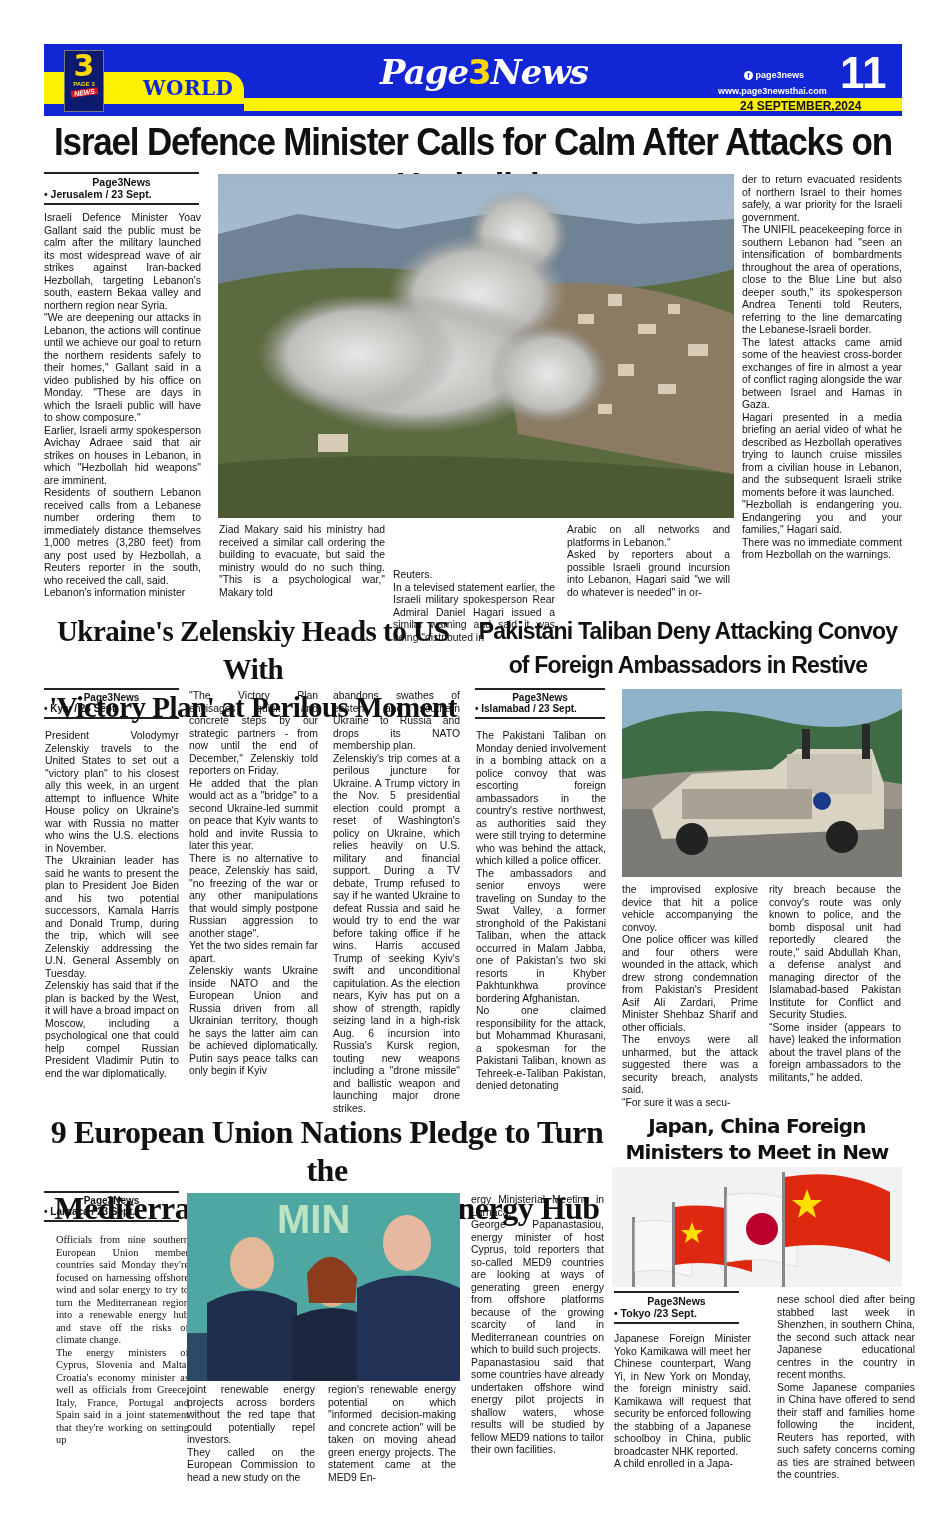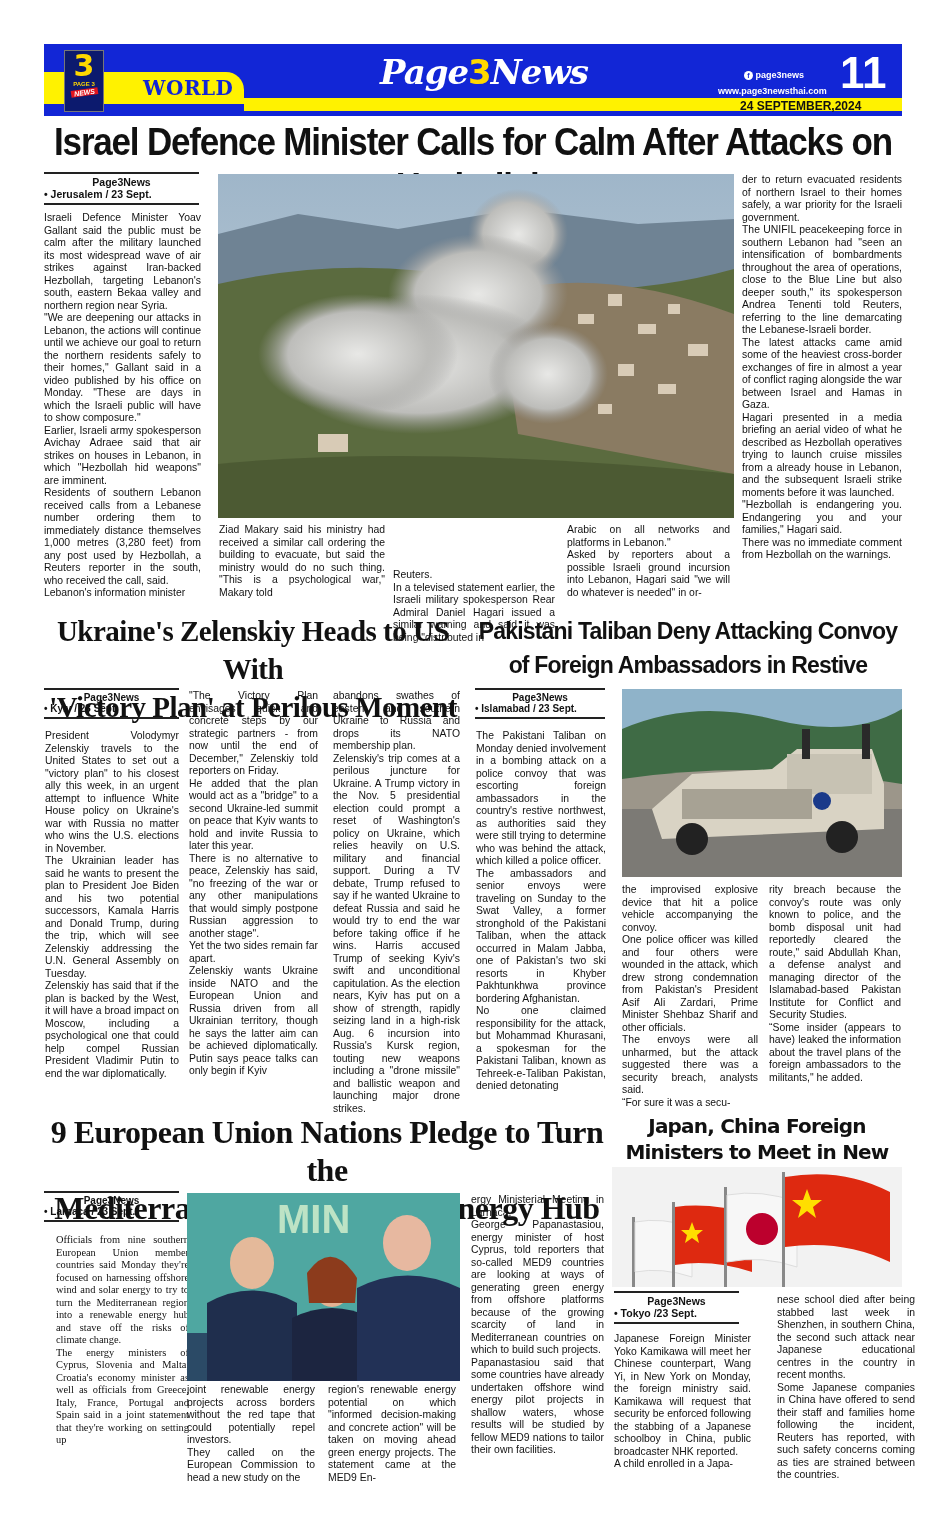--- a/index.html
+++ b/index.html
@@ -120,21 +120,21 @@
   <p>In a televised statement earlier, the Israeli military spokesperson Rear Admiral Daniel Hagari issued a similar warning and said it was being "distributed in</p>
 </div>
 <div class="abs col" style="left:567px;top:524px;width:163px;">
   <p>Arabic on all networks and platforms in Lebanon."</p>
   <p>Asked by reporters about a possible Israeli ground incursion into Lebanon, Hagari said "we will do whatever is needed" in or-</p>
 </div>
 <div class="abs col" style="left:742px;top:174px;width:160px;">
   <p>der to return evacuated residents of northern Israel to their homes safely, a war priority for the Israeli government.</p>
   <p>The UNIFIL peacekeeping force in southern Lebanon had "seen an intensification of bombardments throughout the area of operations, close to the Blue Line but also deeper south," its spokesperson Andrea Tenenti told Reuters, referring to the line demarcating the Lebanese-Israeli border.</p>
   <p>The latest attacks came amid some of the heaviest cross-border exchanges of fire in almost a year of conflict raging alongside the war between Israel and Hamas in Gaza.</p>
-  <p>Hagari presented in a media briefing an aerial video of what he described as Hezbollah operatives trying to launch cruise missiles from a already house in Lebanon, and the subsequent Israeli strike moments before it was launched.</p>
+  <p>Hagari presented in a media briefing an aerial video of what he described as Hezbollah operatives trying to launch cruise missiles from a civilian house in Lebanon, and the subsequent Israeli strike moments before it was launched.</p>
   <p>"Hezbollah is endangering you. Endangering you and your families," Hagari said.</p>
   <p>There was no immediate comment from Hezbollah on the warnings.</p>
 </div>
 
 <div class="abs hl-serif" style="left:44px;top:612px;width:418px;font-size:29px;">
   <div>Ukraine's Zelenskiy Heads to US With</div>
   <div>'Victory Plan' at Perilous Moment</div>
 </div>
 <div class="abs byline" style="left:44px;top:688px;width:135px;font-size:10px;">
   <div class="agency">Page3News</div>

